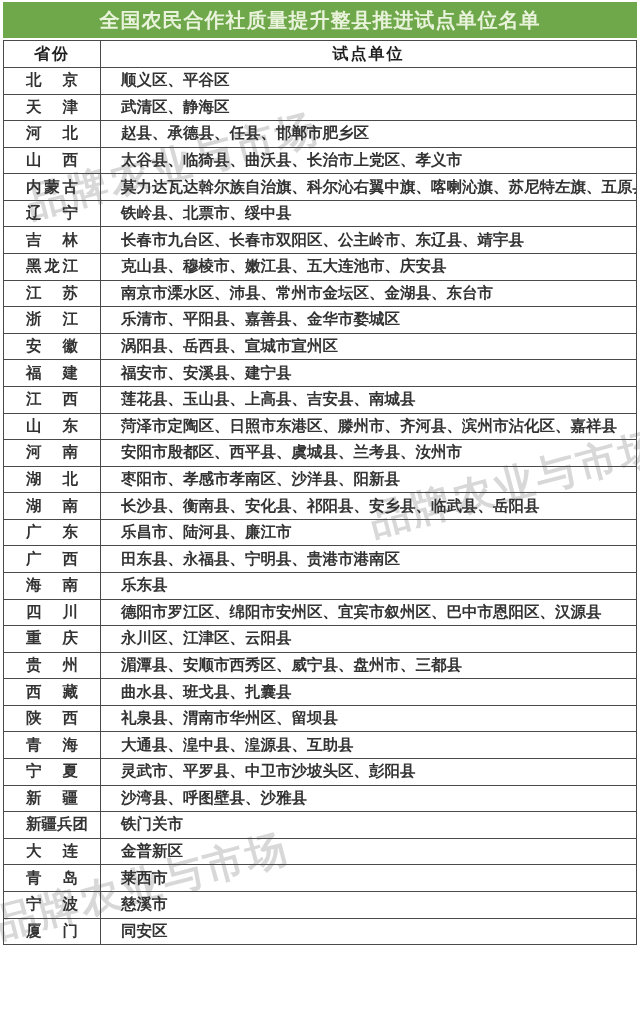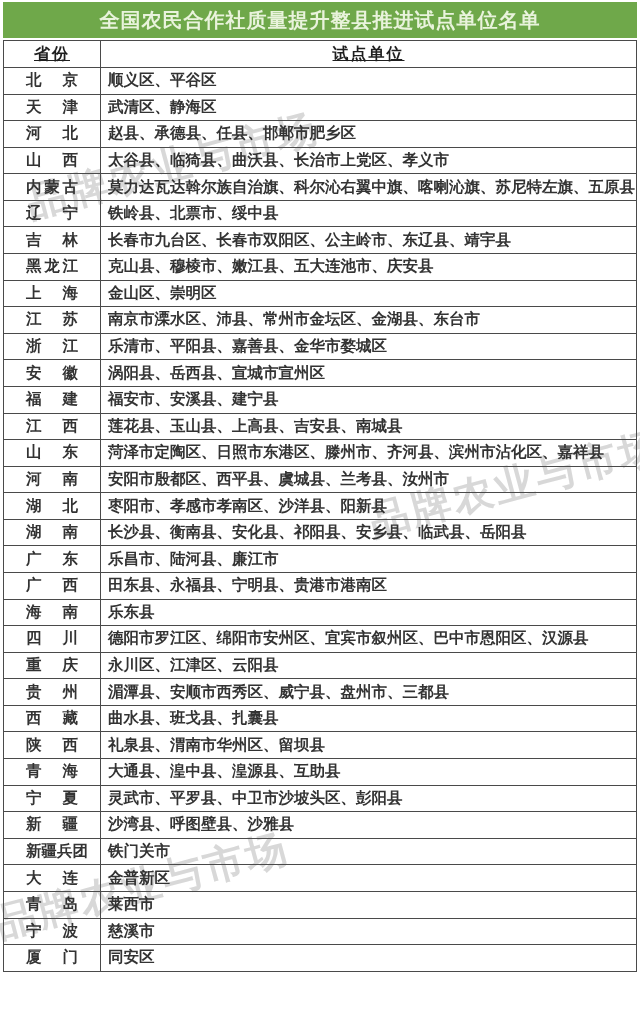--- a/index.html
+++ b/index.html
@@ -61,37 +61,36 @@
     padding: 0;
     overflow: hidden;
   }
   thead tr { height: 27px; }
   th {
     font-size: 16px;
     font-weight: bold;
     color: #1f1f1f;
     text-align: center;
     letter-spacing: 2px;
-    text-decoration: underline;
   }
   tbody tr { height: 26.58px; font-weight: bold; }
   td {
     font-size: 15.5px;
     color: var(--body-text, #333333);
     white-space: nowrap;
   }
   td.province-cell { text-align: center; }
   .prov {
     display: inline-block;
     width: 52px;
     text-align: justify;
     text-align-last: justify;
     white-space: nowrap;
   }
-  td.units-cell { padding-left: 7px; }
+  td.units-cell { padding-left: 20px; }
 </style>
 </head>
 <body style="--green: #6fa84a; --title-text: #e9f3dc; --border: #4a4a4a; --body-text: #333333; --wm-color: #b9b9b9;">
 
 <div class="page">
   <div class="wm wm1">品牌农业与市场</div>
   <div class="wm wm2">品牌农业与市场</div>
   <div class="wm wm3">品牌农业与市场</div>
 
   <div class="title-bar">全国农民合作社质量提升整县推进试点单位名单</div>
@@ -134,24 +133,20 @@
         </tr>
         <tr>
           <td class="province-cell"><span class="prov">吉林</span></td>
           <td class="units-cell">长春市九台区、长春市双阳区、公主岭市、东辽县、靖宇县</td>
         </tr>
         <tr>
           <td class="province-cell"><span class="prov">黑龙江</span></td>
           <td class="units-cell">克山县、穆棱市、嫩江县、五大连池市、庆安县</td>
         </tr>
         <tr>
-          <td class="province-cell"><span class="prov">上海</span></td>
-          <td class="units-cell">金山区、崇明区</td>
-        </tr>
-        <tr>
           <td class="province-cell"><span class="prov">江苏</span></td>
           <td class="units-cell">南京市溧水区、沛县、常州市金坛区、金湖县、东台市</td>
         </tr>
         <tr>
           <td class="province-cell"><span class="prov">浙江</span></td>
           <td class="units-cell">乐清市、平阳县、嘉善县、金华市婺城区</td>
         </tr>
         <tr>
           <td class="province-cell"><span class="prov">安徽</span></td>
           <td class="units-cell">涡阳县、岳西县、宣城市宣州区</td>

